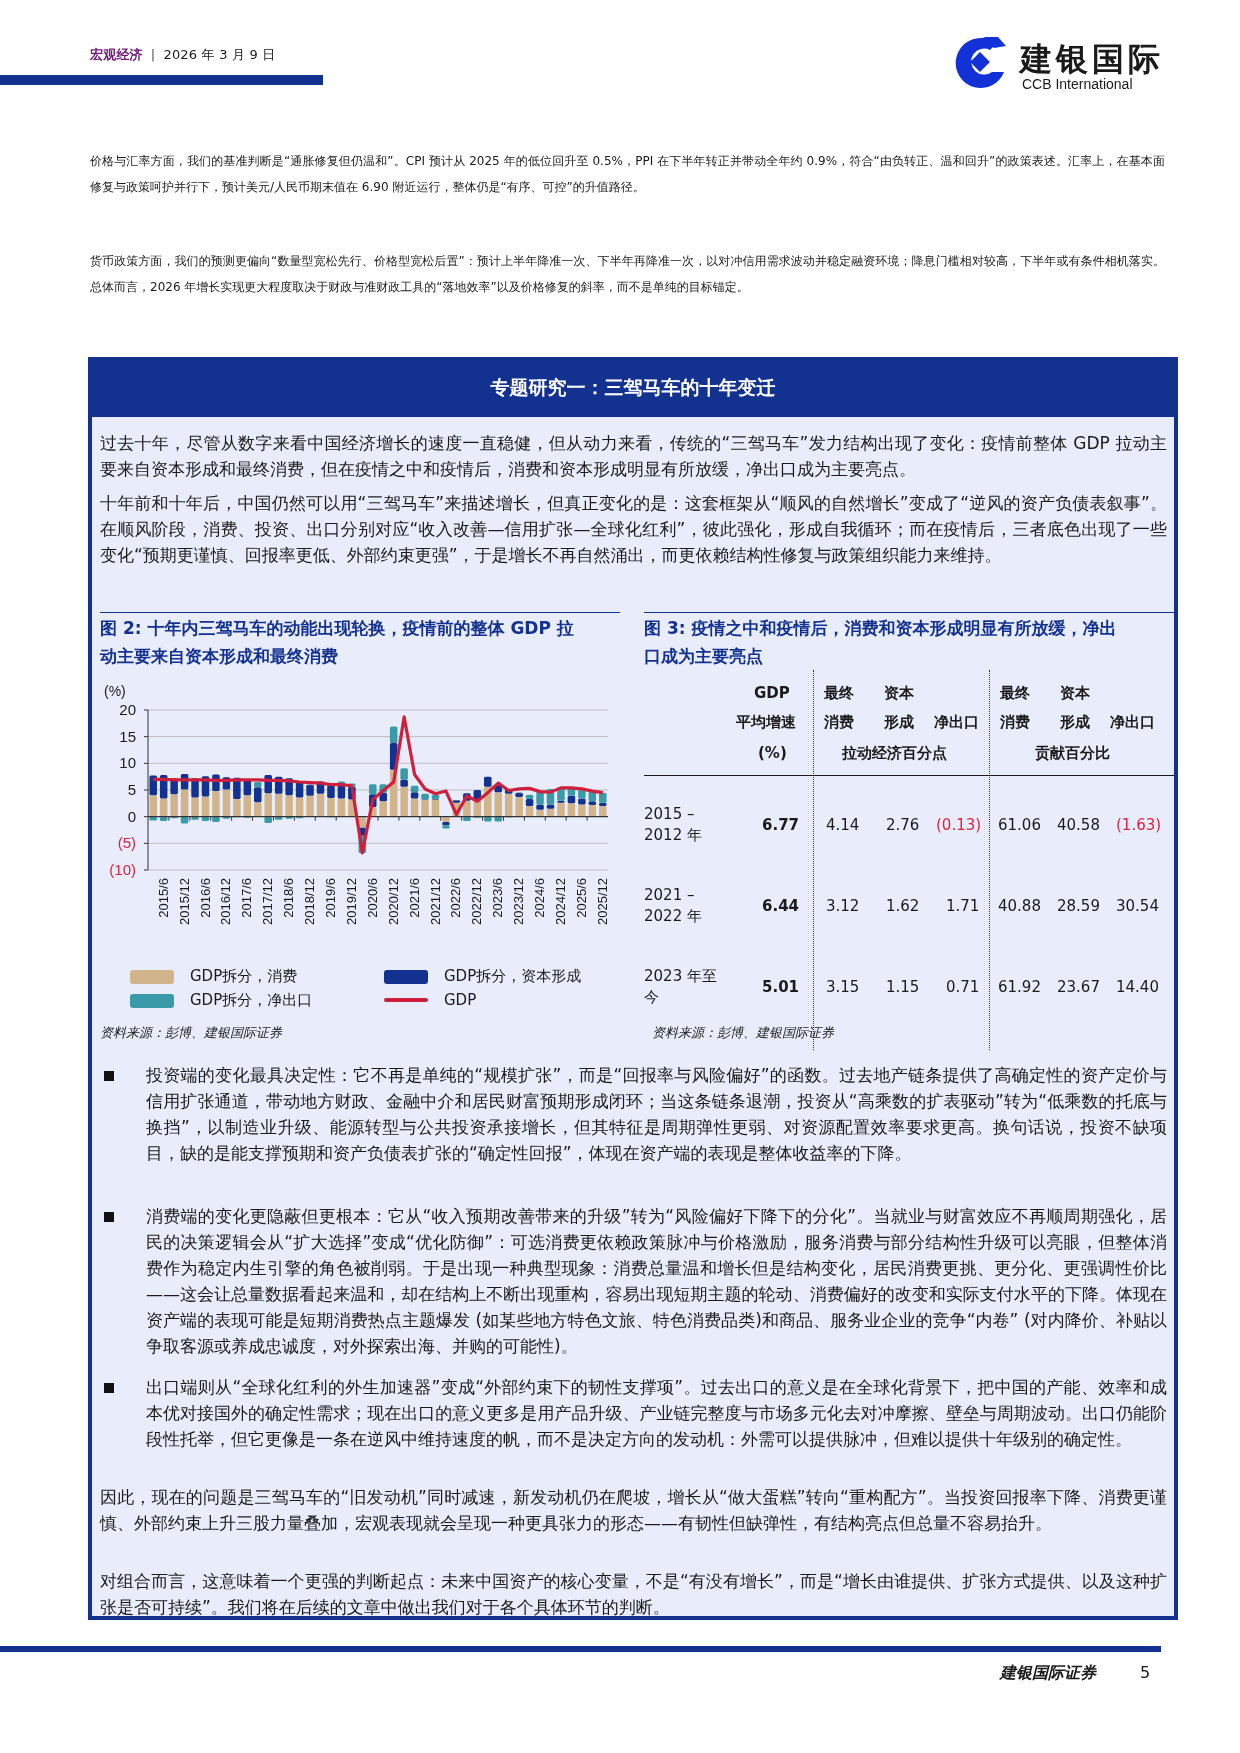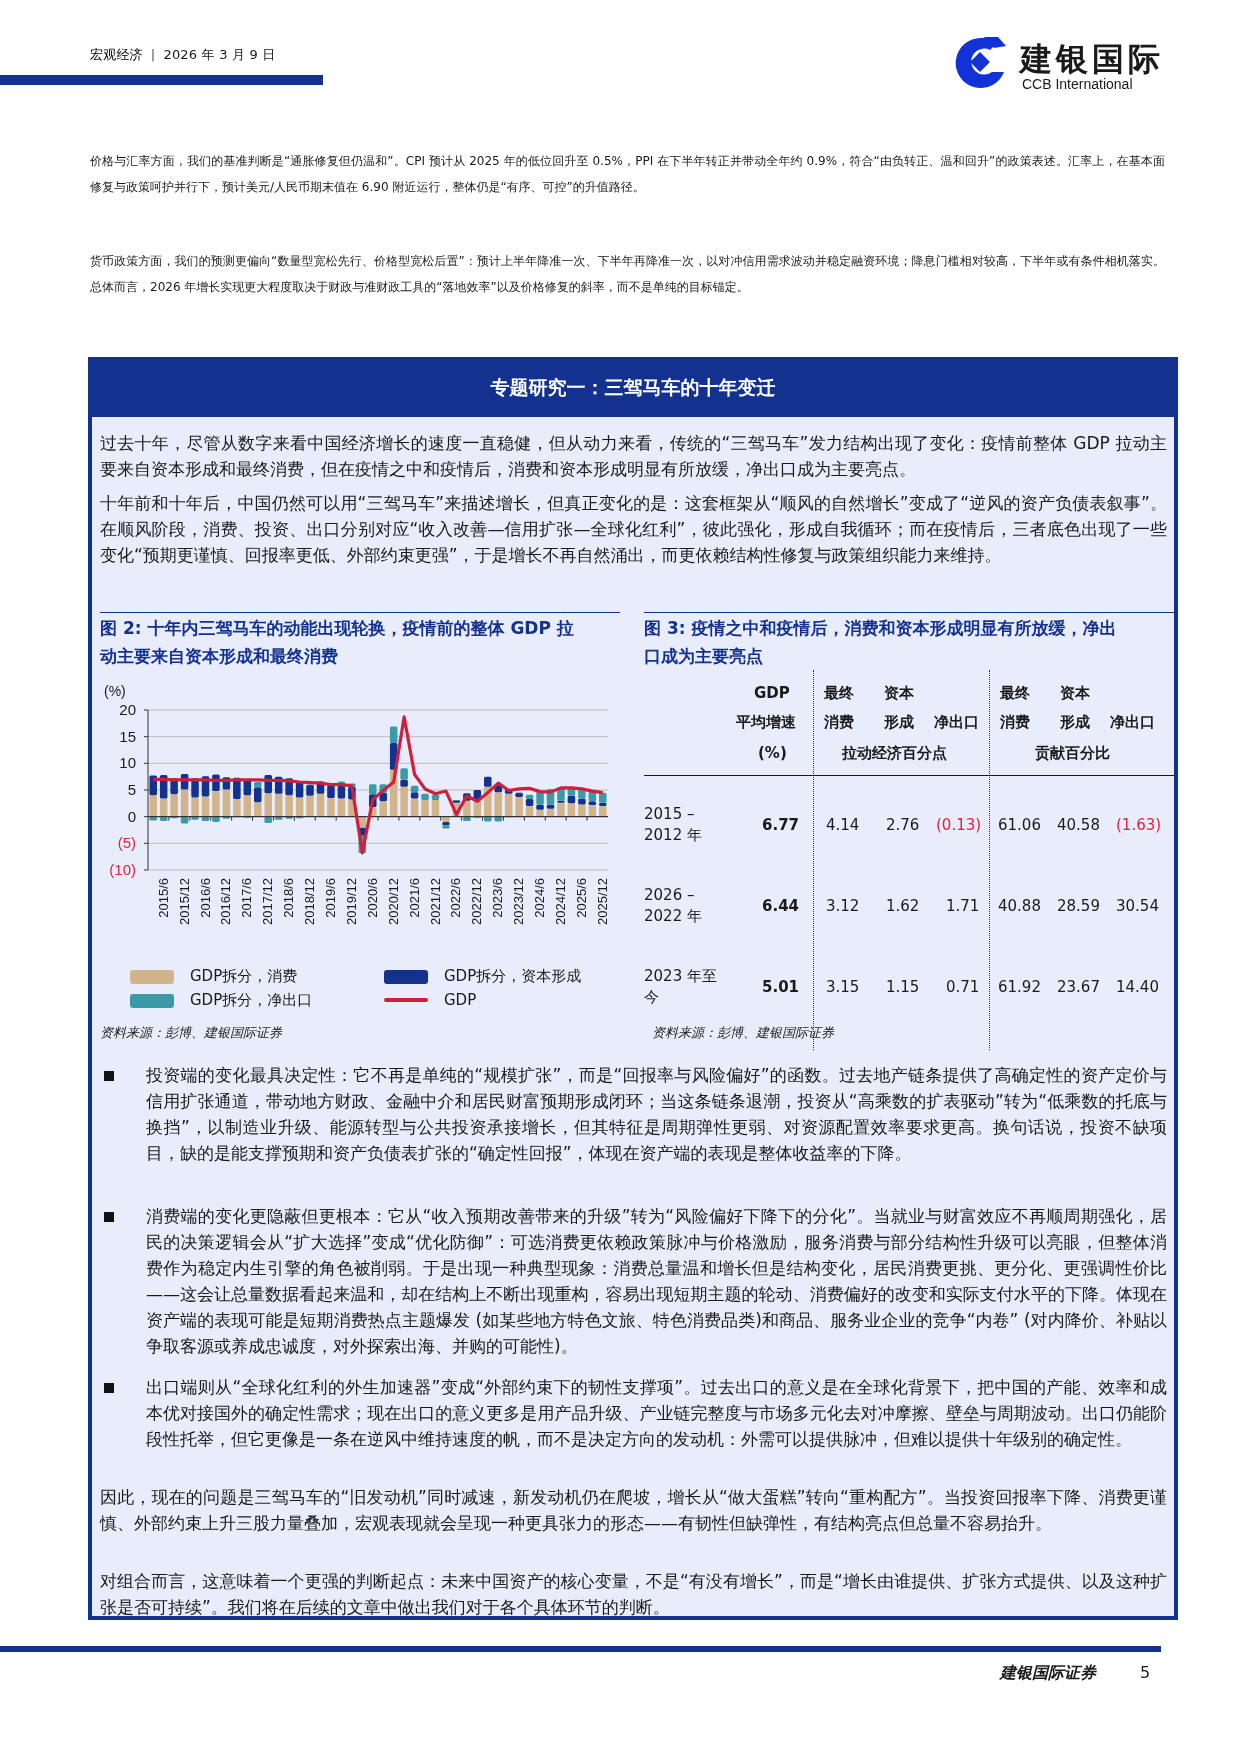--- a/index.html
+++ b/index.html
@@ -1,21 +1,21 @@
 <!DOCTYPE html>
 <html><head>
 <meta charset="utf-8">
 <style>
   * { box-sizing: border-box; margin: 0; padding: 0; }
   html, body { width: 1240px; height: 1753px; background: #ffffff; }
   body { position: relative; font-family: "DejaVu Sans", "Liberation Sans", sans-serif; color: #1a1a1a; overflow: hidden; }
 
   
   .hdr-text { position: absolute; left: 90px; top: 46px; font-size: 13px; color: #1a1a1a; letter-spacing: 0.2px; }
-  .hdr-text .sec { color: #000000; font-weight: normal; }
+  .hdr-text .sec { color: #701a75; font-weight: bold; }
   .hdr-text .sep { margin: 0 8px; color: #555; }
   .hdr-bar { position: absolute; left: 0; top: 75px; width: 323px; height: 10px; background: #13318f; }
   .logo { position: absolute; left: 954px; top: 34px; width: 240px; height: 60px; }
   .logo-mark { position: absolute; left: 0; top: 2px; width: 54px; height: 54px; }
   .logo-cn { position: absolute; left: 66px; top: 4px; font-size: 32px; font-weight: bold; color: #1a1a1a; letter-spacing: 4px; font-family: "DejaVu Sans", sans-serif; }
   .logo-en { position: absolute; left: 68px; top: 42px; font-size: 14px; color: #1a1a1a; font-family: "Liberation Sans", sans-serif; }
 
   
   .para { position: absolute; left: 90px; width: 1075px; font-size: 12px; line-height: 26px; color: #1a1a1a; text-align: justify; }
 
@@ -346,21 +346,21 @@
   </div>
   <div class="td b" style="left:118px; top:140px;">6.77</div>
   <div class="td" style="left:182px; top:140px;">4.14</div>
   <div class="td" style="left:242px; top:140px;">2.76</div>
   <div class="td neg" style="left:292px; top:140px;">(0.13)</div>
   <div class="td" style="left:354px; top:140px;">61.06</div>
   <div class="td" style="left:413px; top:140px;">40.58</div>
   <div class="td neg" style="left:472px; top:140px;">(1.63)</div>
 
   <div class="td" style="left:0; top:209px; line-height:21px;">
-    <div>2026 –</div>
+    <div>2021 –</div>
     <div>2022 年</div>
   </div>
   <div class="td b" style="left:118px; top:221px;">6.44</div>
   <div class="td" style="left:182px; top:221px;">3.12</div>
   <div class="td" style="left:242px; top:221px;">1.62</div>
   <div class="td" style="left:302px; top:221px;">1.71</div>
   <div class="td" style="left:354px; top:221px;">40.88</div>
   <div class="td" style="left:413px; top:221px;">28.59</div>
   <div class="td" style="left:472px; top:221px;">30.54</div>
 

